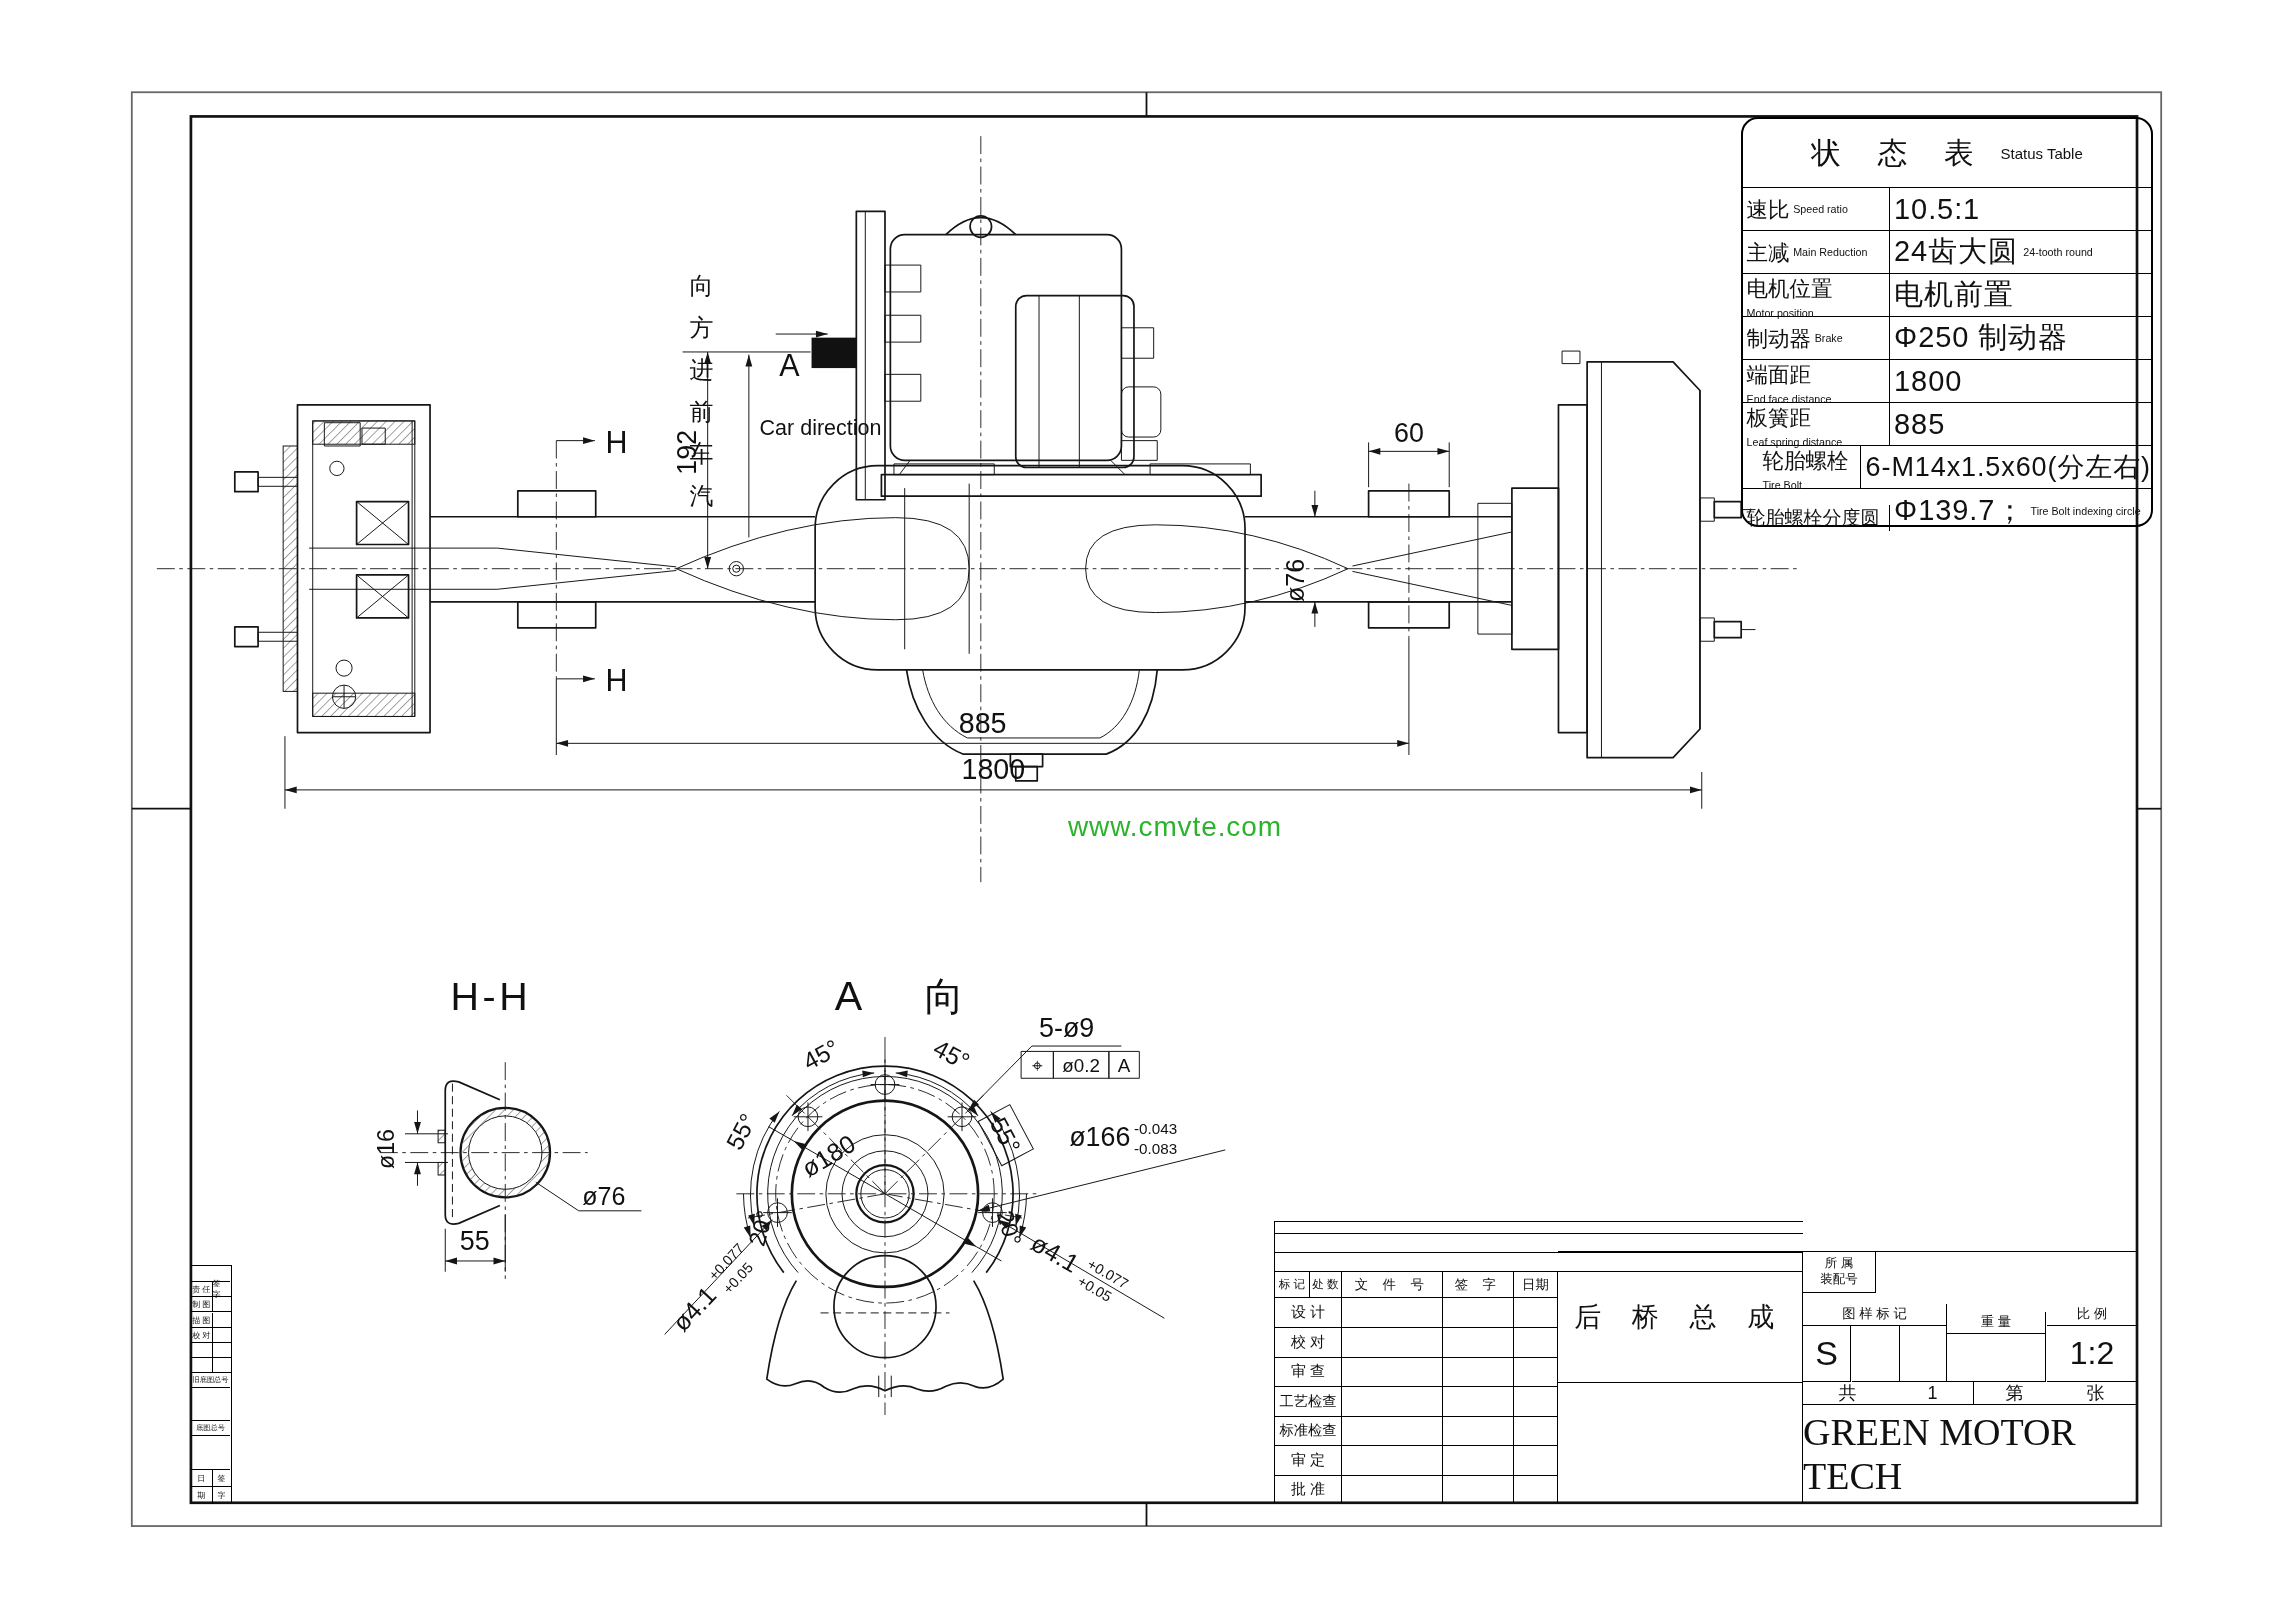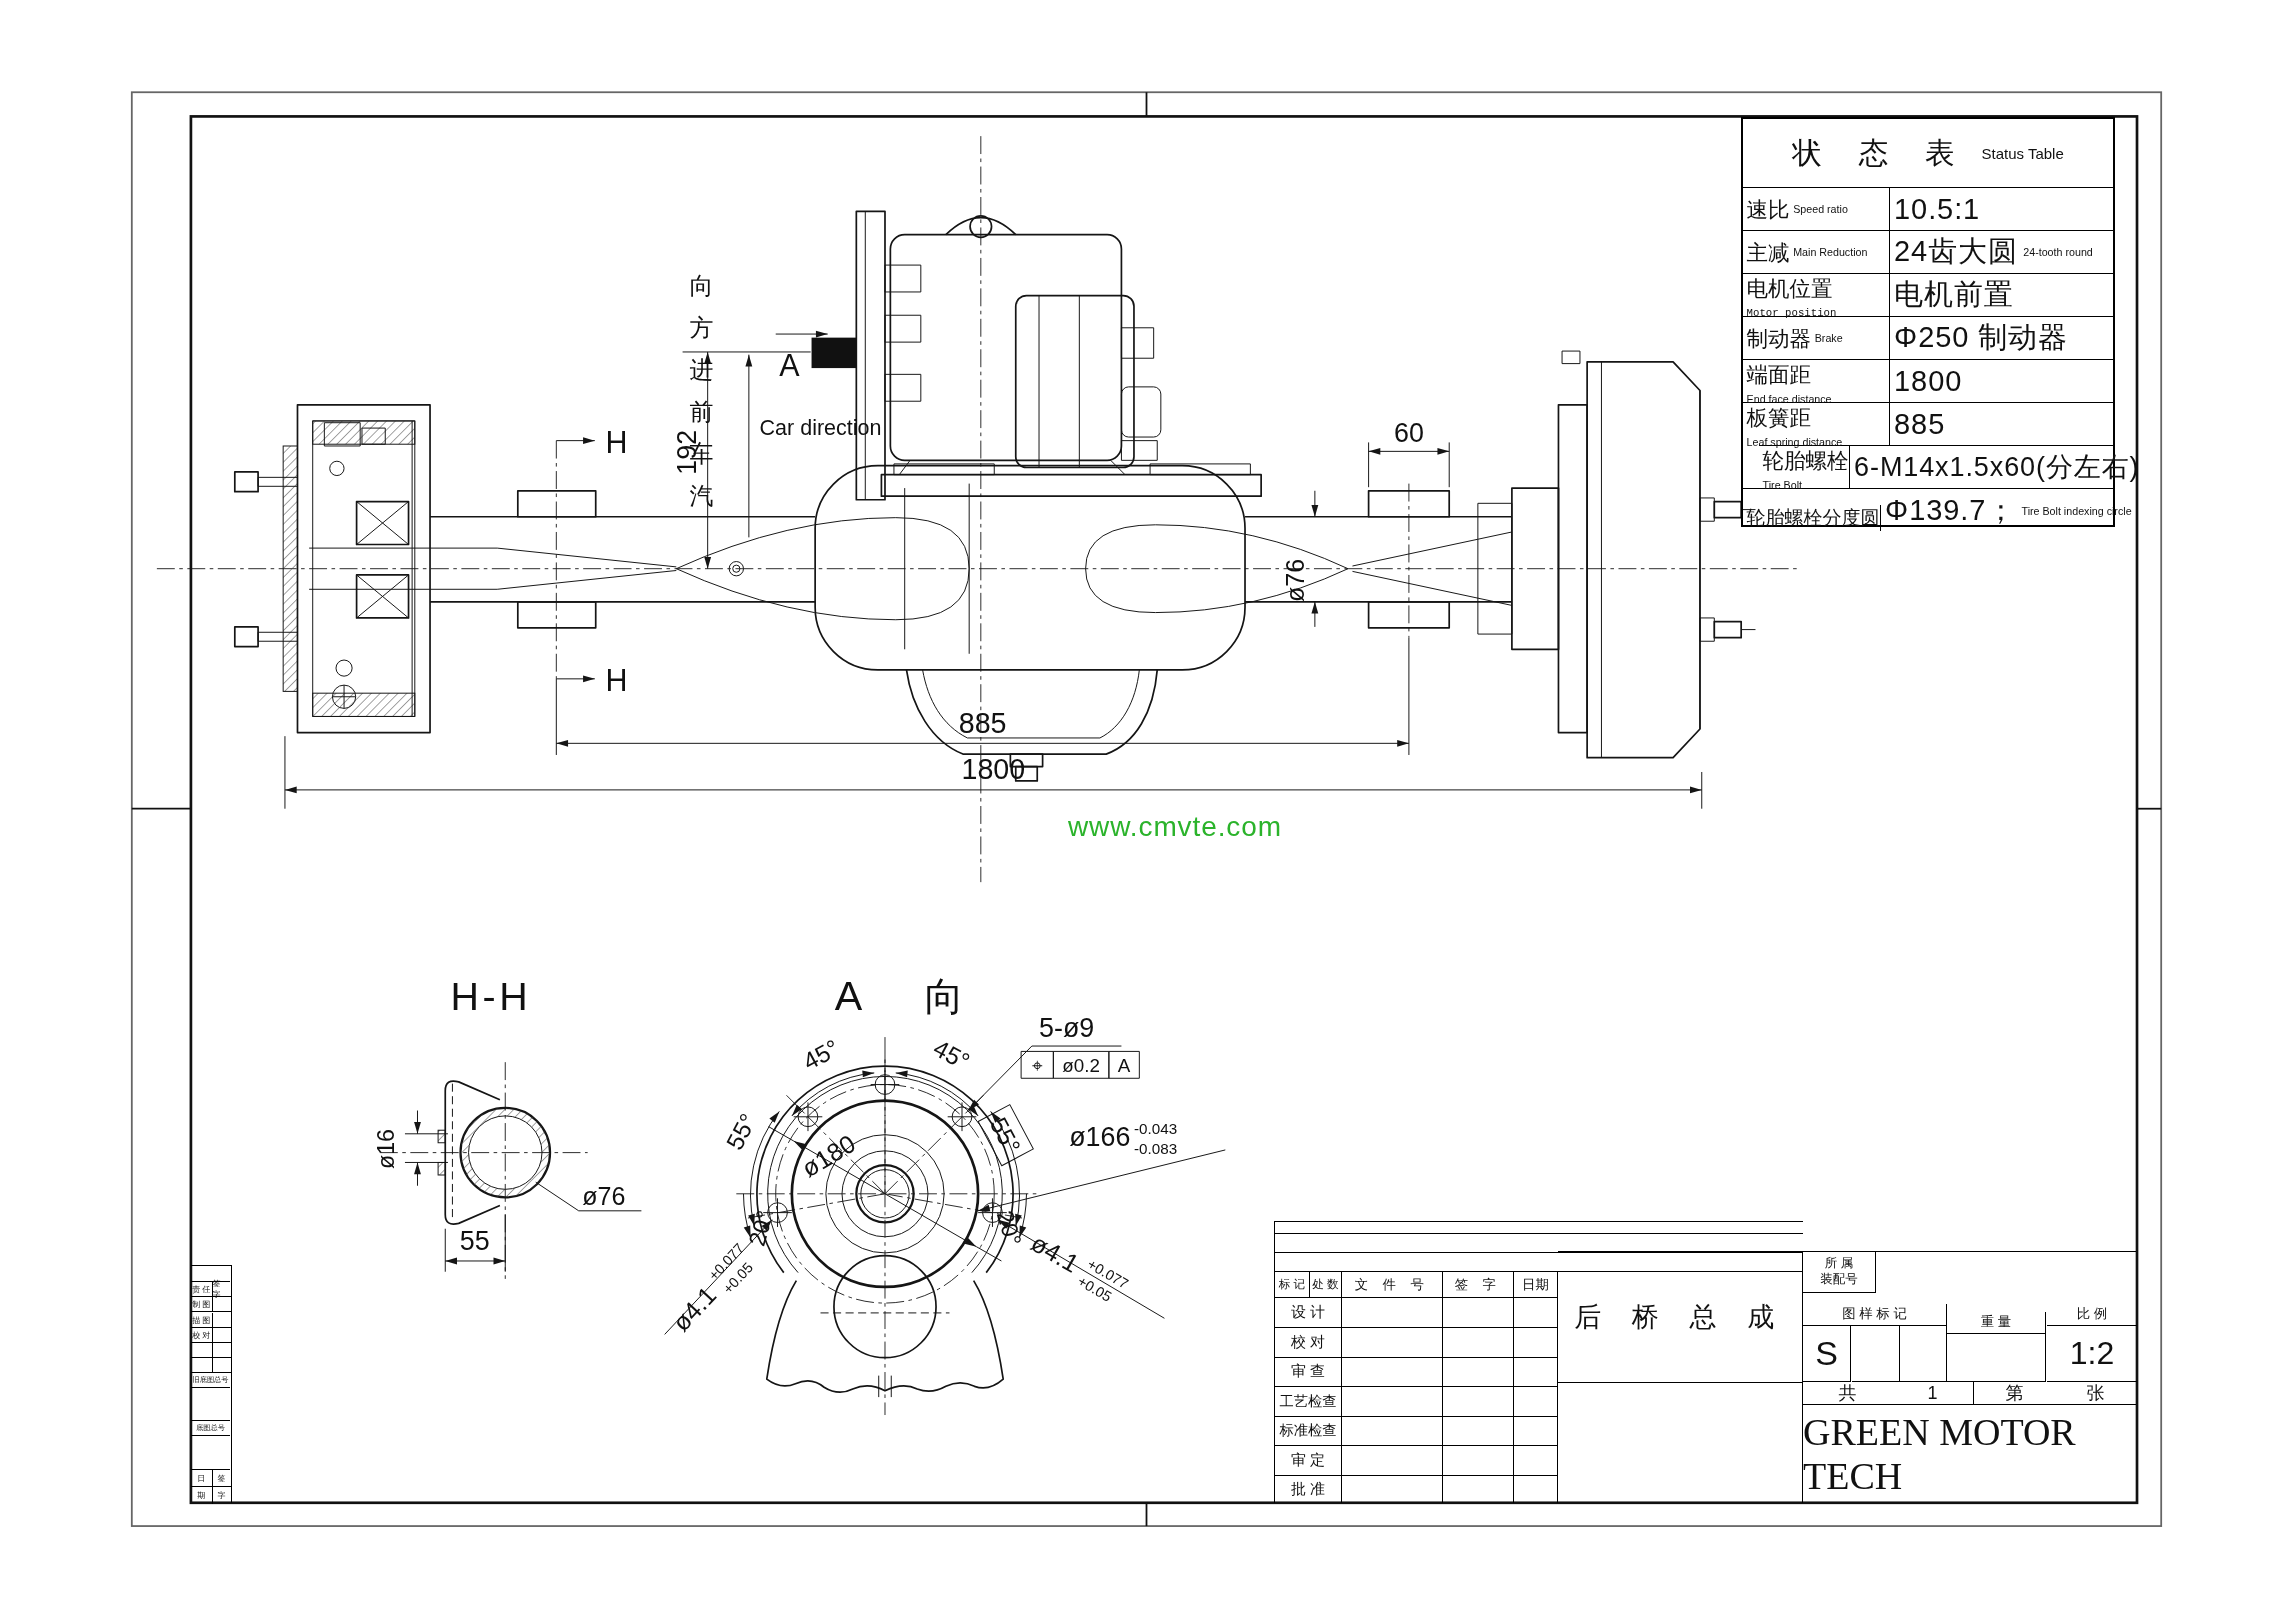--- a/index.html
+++ b/index.html
@@ -356,21 +356,21 @@
       <line class="ln tn" x1="981" y1="1536" x2="981" y2="1560"></line>
       <line class="ln tn" x1="995" y1="1536" x2="995" y2="1560"></line>
     </g>
   </g>
 </svg>
 
 <div class="abs" style="left:768;top:265px;width:27px;left:688px;line-height:42px;font-size:24px;text-align:center;word-break:break-all;">向方进前车汽</div>
 
 <div class="abs watermark" style="left:1068px;top:811px;color:#2bb32b;">www.cmvte.com</div>
 
-<div class="abs st" style="left:1741px;top:117px;width:374px;height:410px;">
+<div class="abs st" style="left:1741px;top:117px;width:412px;height:410px;border-radius:17px;">
   <div class="ttl">
     <span style="font-size:29.6px;letter-spacing:14.3px;">状  态  表</span>
     <span style="font-size:15px;">Status Table</span>
   </div>
   <div class="row" style="height:42px;">
     <div class="lab">
           <span class="cnL">速比</span>
           <span class="enS">Speed ratio</span>
         </div>
     <div class="val">
@@ -380,21 +380,21 @@
   <div class="row" style="height:42px;">
     <div class="lab">
           <span class="cnL">主减</span>
           <span class="enS">Main Reduction</span>
         </div>
     <div class="val">
           <span class="vT">24齿大圆</span>
           <span class="enS">24-tooth round</span>
         </div>
   </div>
-  <div class="row" style="height:42px;font-family:Liberation Mono, monospace;">
+  <div class="row" style="height:42px;">
     <div class="lab">
           <span class="cnL">电机位置</span>
           <span class="enS">Motor position</span>
         </div>
     <div class="val">
           <span class="vT">电机前置</span>
         </div>
   </div>
   <div class="row" style="height:42px;">
     <div class="lab">

